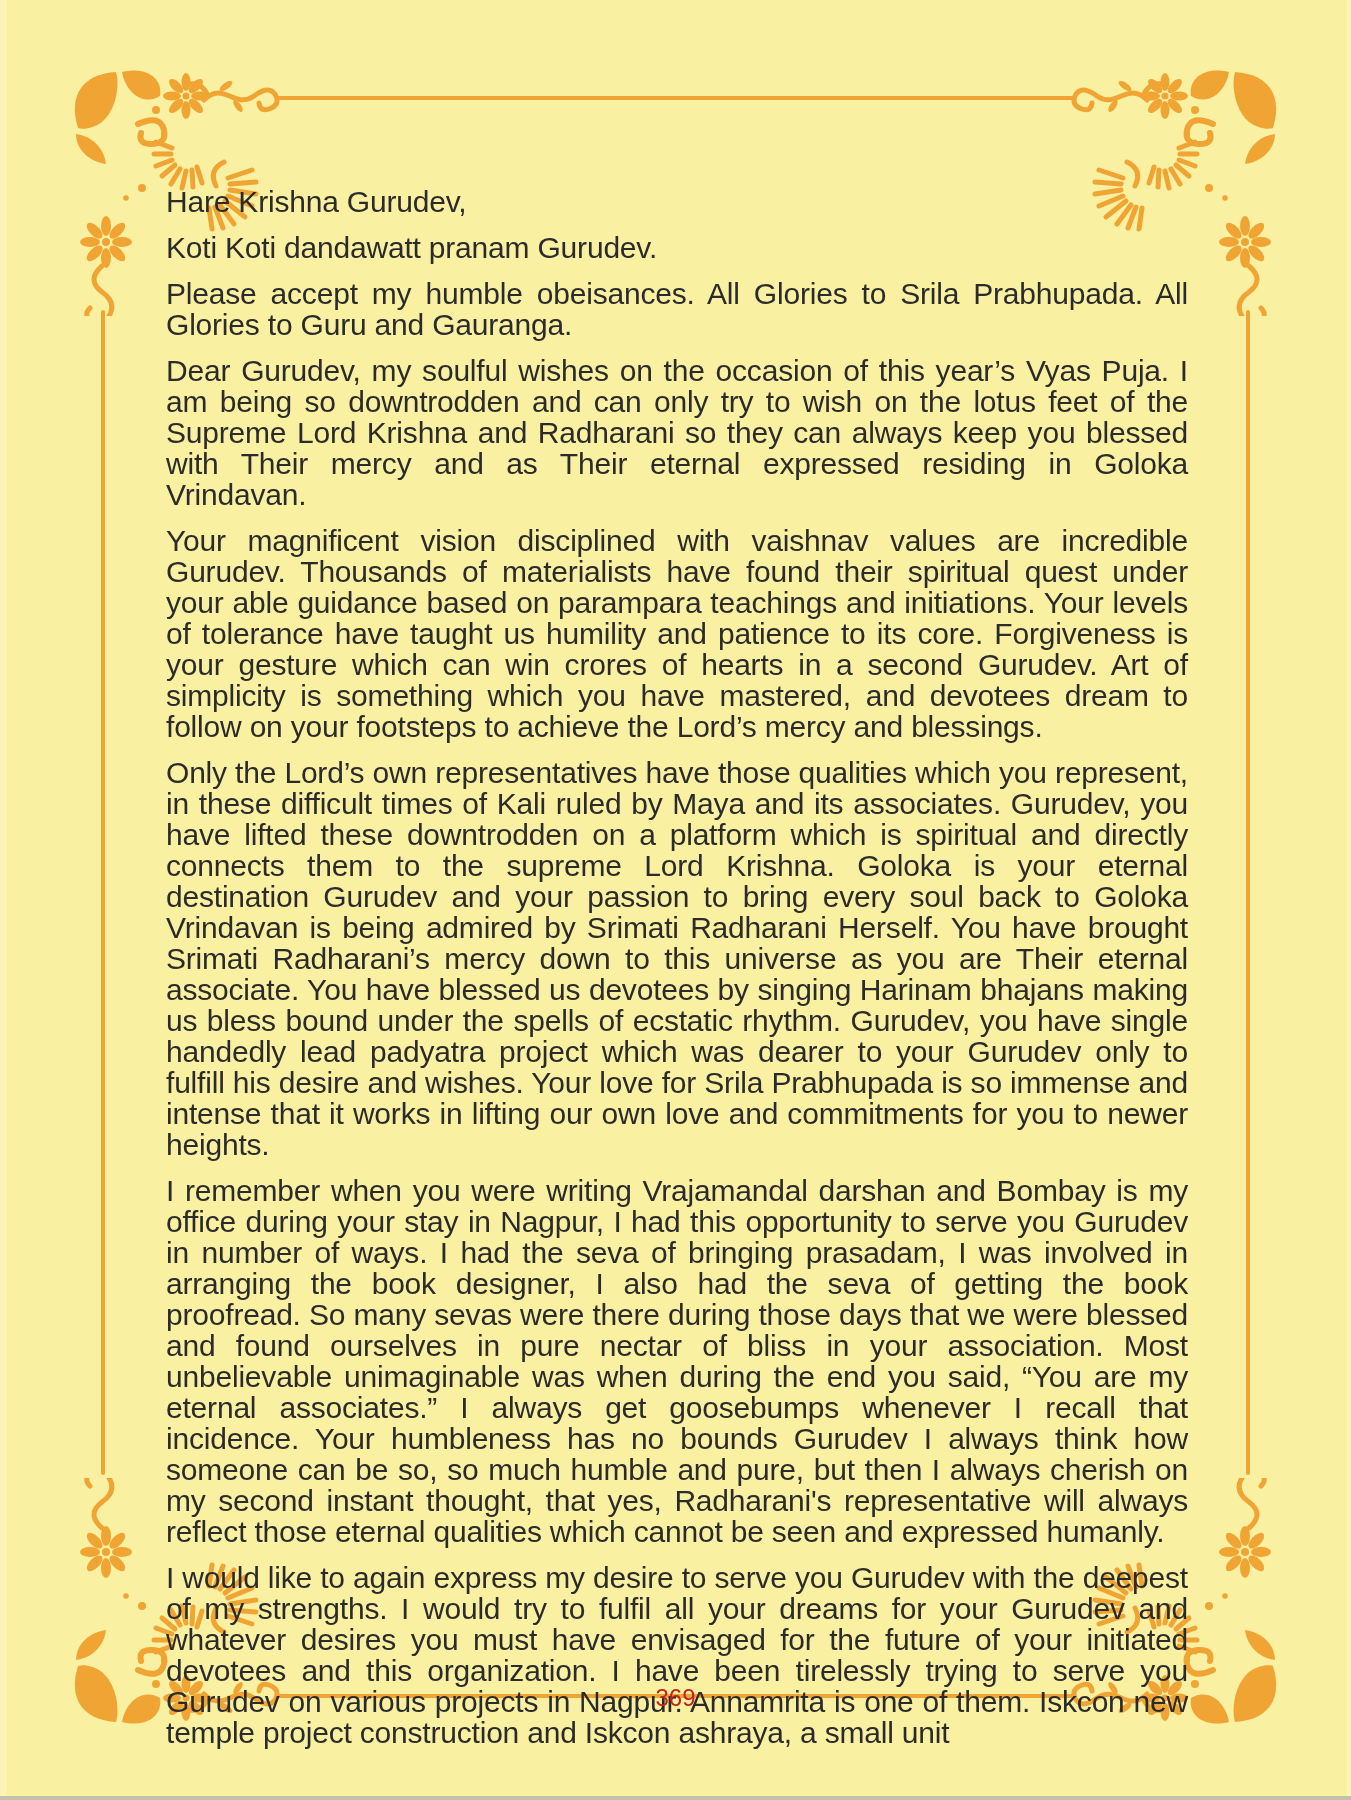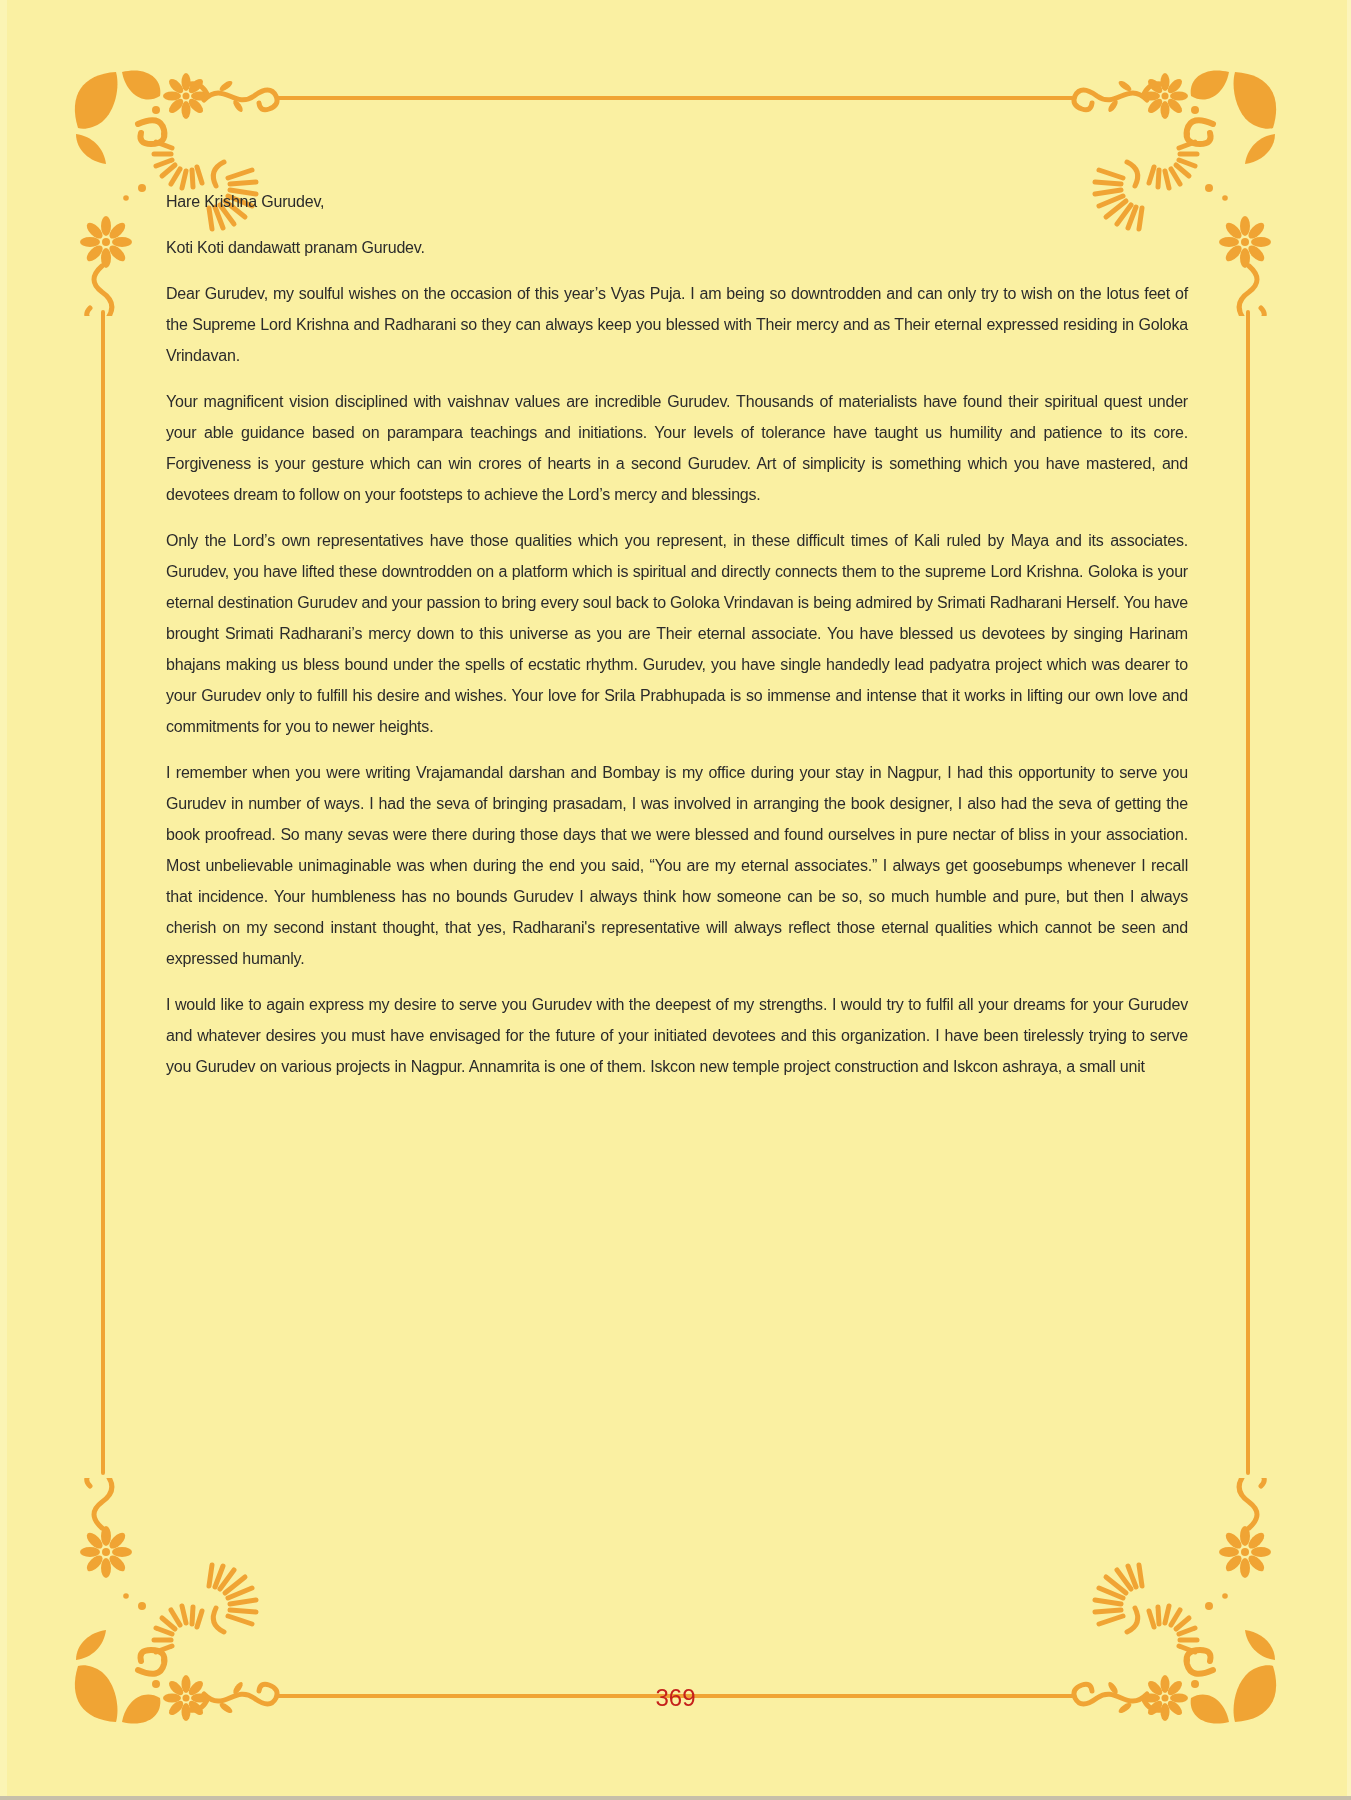--- a/index.html
+++ b/index.html
@@ -28,21 +28,21 @@
   .corner { position:absolute; width:215px; height:250px; color: var(--accent, #F0A434); overflow:visible; }
   .corner-tl { left:68px;   top:66px; }
   .corner-tr { left:1068px; top:66px;   transform: scaleX(-1); }
   .corner-bl { left:68px;   top:1478px; transform: scaleY(-1); }
   .corner-br { left:1068px; top:1478px; transform: scale(-1,-1); }
 
   
   .letter {
     position:absolute; left:166px; top:186px; width:1022px;
     color: var(--text, #2B2B2B);
-    font-size: 16px; line-height: 31px;
+    font-size: 30px; line-height: 31px;
     letter-spacing: -0.2px;
     text-align: justify;
   }
   .letter p { margin: 0 0 15px 0; }
 
   .page-number {
     position:absolute; left:0; top:1654px; width:100%;
     text-align:center; font-size:24px; line-height:32px;
     color: var(--pagenum, #C5211B);
     margin-top: 28px;
@@ -145,20 +145,21 @@
   <svg class="corner corner-bl">
       <use href="#corner-flourish"></use>
     </svg>
   <svg class="corner corner-br">
       <use href="#corner-flourish"></use>
     </svg>
 
   <main class="letter">
     <p>Hare Krishna Gurudev,</p>
     <p>Koti Koti dandawatt pranam Gurudev.</p>
+    <p>Please accept my humble obeisances. All Glories to Srila Prabhupada. All Glories to Guru and Gauranga.</p>
     <p>Dear Gurudev, my soulful wishes on the occasion of this year’s Vyas Puja. I am being so downtrodden and can only try to wish on the lotus feet of the Supreme Lord Krishna and Radharani so they can always keep you blessed with Their mercy and as Their eternal expressed residing in Goloka Vrindavan.</p>
     <p>Your magnificent vision disciplined with vaishnav values are incredible Gurudev. Thousands of materialists have found their spiritual quest under your able guidance based on parampara teachings and initiations. Your levels of tolerance have taught us humility and patience to its core. Forgiveness is your gesture which can win crores of hearts in a second Gurudev. Art of simplicity is something which you have mastered, and devotees dream to follow on your footsteps to achieve the Lord’s mercy and blessings.</p>
     <p>Only the Lord’s own representatives have those qualities which you represent, in these difficult times of Kali ruled by Maya and its associates. Gurudev, you have lifted these downtrodden on a platform which is spiritual and directly connects them to the supreme Lord Krishna. Goloka is your eternal destination Gurudev and your passion to bring every soul back to Goloka Vrindavan is being admired by Srimati Radharani Herself. You have brought Srimati Radharani’s mercy down to this universe as you are Their eternal associate. You have blessed us devotees by singing Harinam bhajans making us bless bound under the spells of ecstatic rhythm. Gurudev, you have single handedly lead padyatra project which was dearer to your Gurudev only to fulfill his desire and wishes. Your love for Srila Prabhupada is so immense and intense that it works in lifting our own love and commitments for you to newer heights.</p>
     <p>I remember when you were writing Vrajamandal darshan and Bombay is my office during your stay in Nagpur, I had this opportunity to serve you Gurudev in number of ways. I had the seva of bringing prasadam, I was involved in arranging the book designer, I also had the seva of getting the book proofread. So many sevas were there during those days that we were blessed and found ourselves in pure nectar of bliss in your association. Most unbelievable unimaginable was when during the end you said, “You are my eternal associates.” I always get goosebumps whenever I recall that incidence. Your humbleness has no bounds Gurudev I always think how someone can be so, so much humble and pure, but then I always cherish on my second instant thought, that yes, Radharani's representative will always reflect those eternal qualities which cannot be seen and expressed humanly.</p>
     <p>I would like to again express my desire to serve you Gurudev with the deepest of my strengths. I would try to fulfil all your dreams for your Gurudev and whatever desires you must have envisaged for the future of your initiated devotees and this organization. I have been tirelessly trying to serve you Gurudev on various projects in Nagpur. Annamrita is one of them. Iskcon new temple project construction and Iskcon ashraya, a small unit</p>
   </main>
 
   <div class="page-number">369</div>
 
   <div class="edge-bottom"></div>

